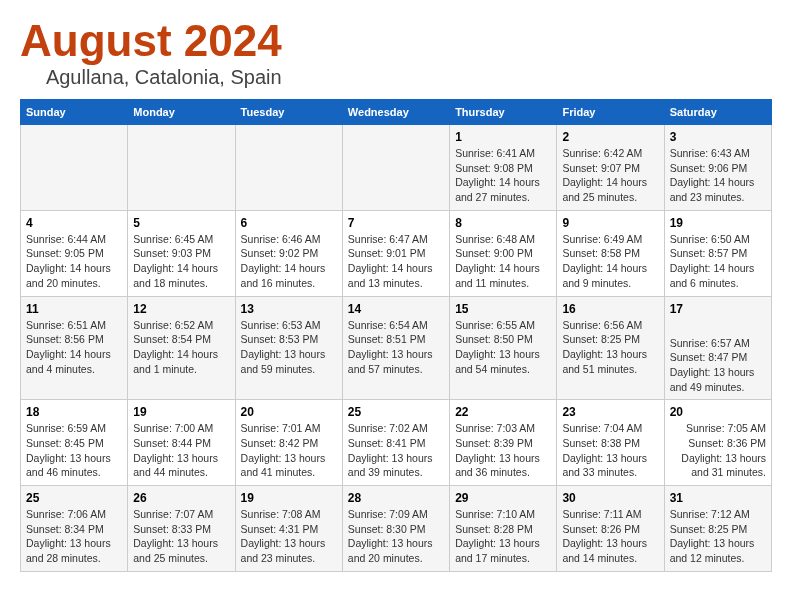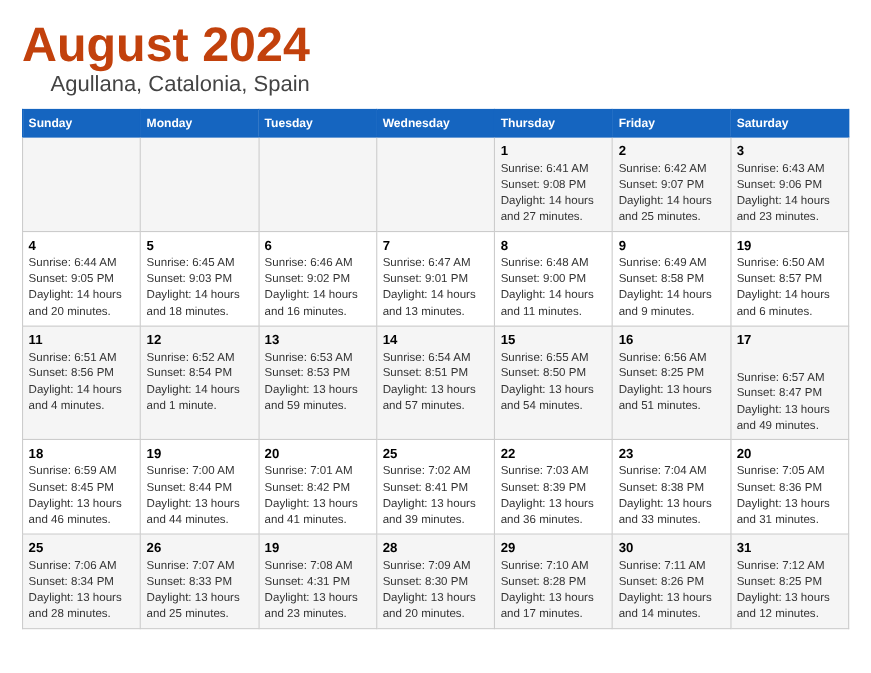--- a/index.html
+++ b/index.html
@@ -277,21 +277,21 @@
         </td>
         <td>
           <span class="day-number">23</span>
           <div class="day-detail" style="white-space: pre-line;">Sunrise: 7:04 AM
 Sunset: 8:38 PM
 Daylight: 13 hours
 and 33 minutes.</div>
         </td>
         <td>
           <span class="day-number">20</span>
-          <div class="day-detail" style="white-space: pre-line;">Sunrise: 7:05 AM
+          <div class="day-detail" style="white-space: pre-line; text-align: right;">Sunrise: 7:05 AM
 Sunset: 8:36 PM
 Daylight: 13 hours
 and 31 minutes.</div>
         </td>
       </tr>
       <tr>
         <td>
           <span class="day-number">25</span>
           <div class="day-detail" style="white-space: pre-line;">Sunrise: 7:06 AM
 Sunset: 8:34 PM

